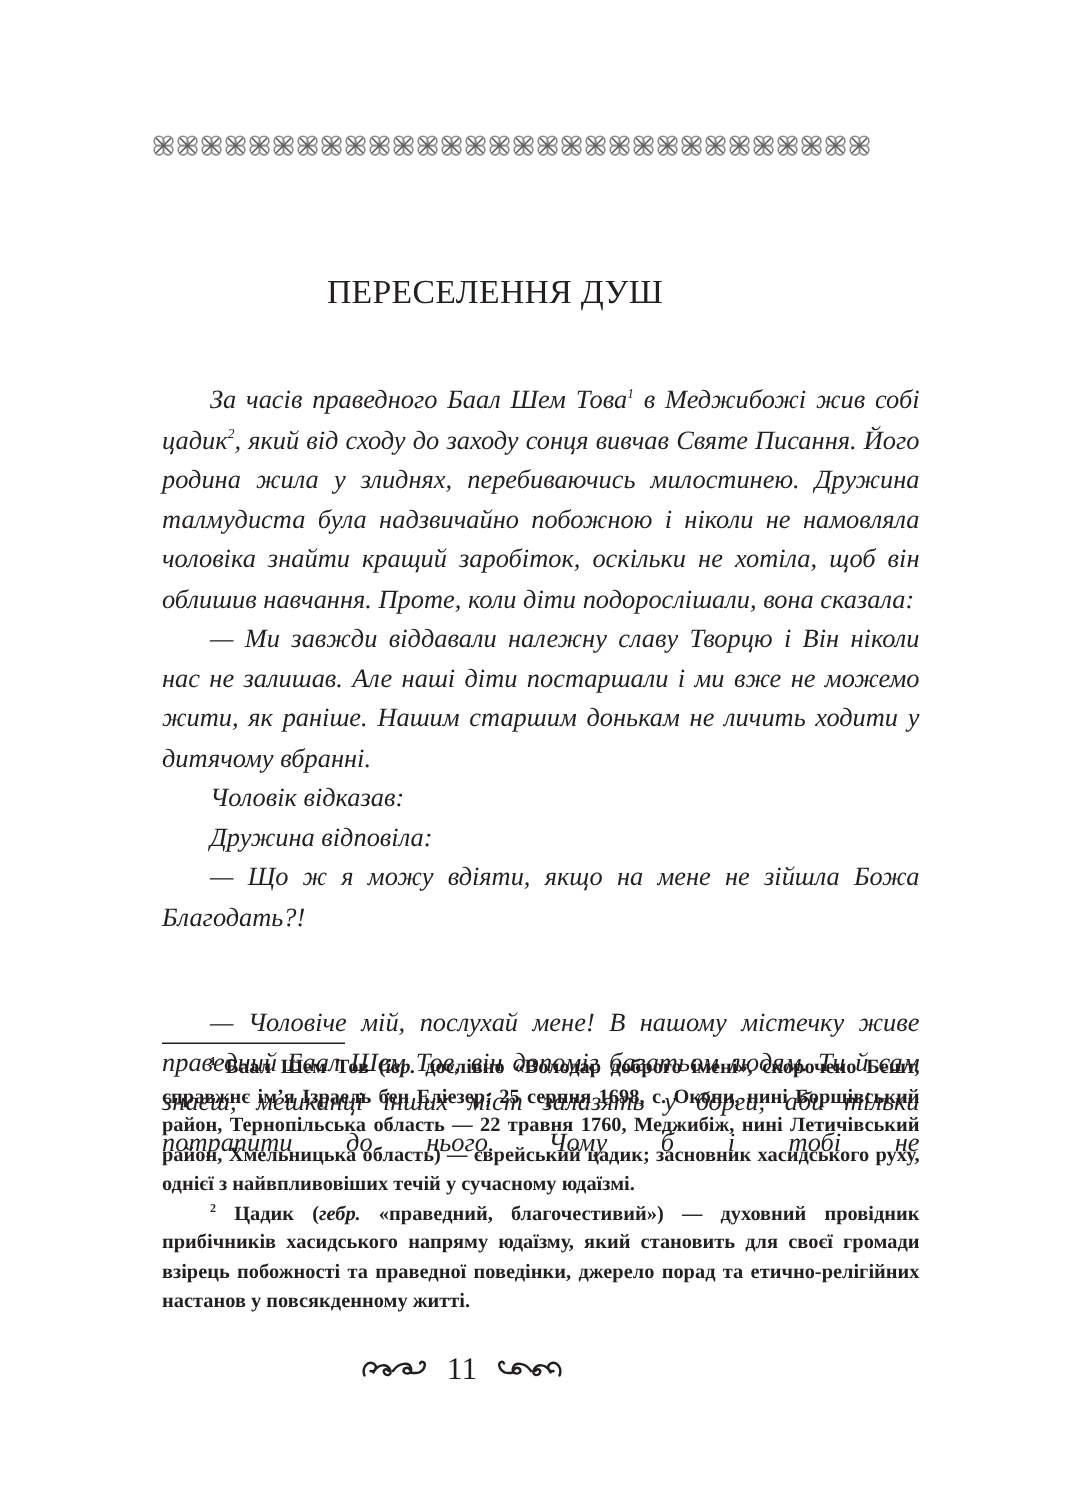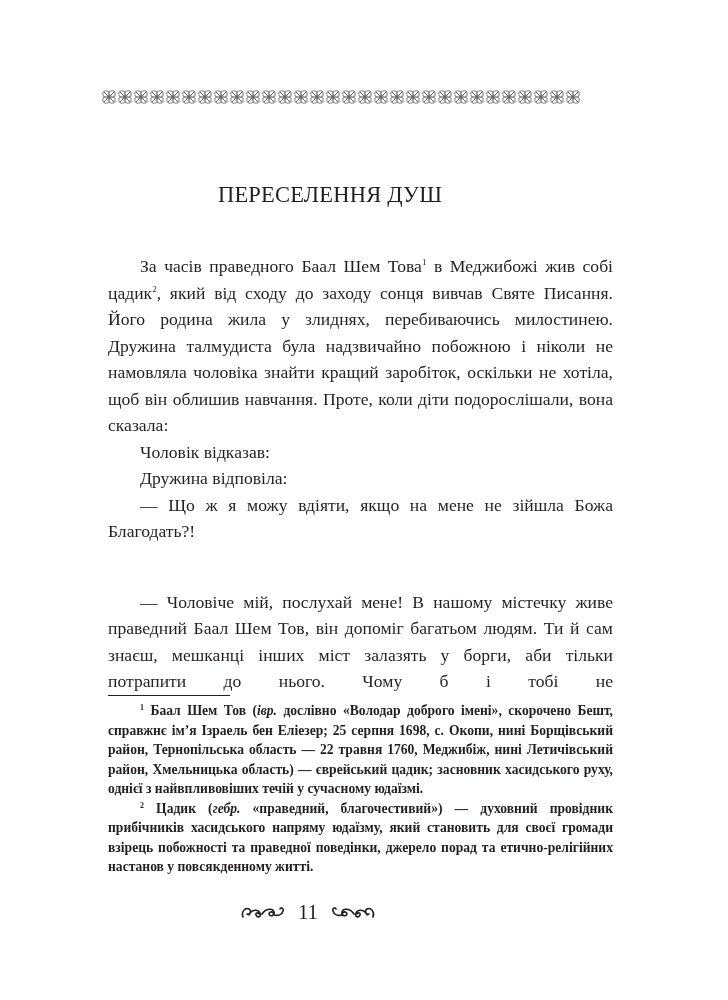--- a/index.html
+++ b/index.html
@@ -17,21 +17,21 @@
     }
     .orn svg { width: 16px; height: 16px; display: block; }
     .chapter-title {
       position: absolute; left: 0; width: 660px; top: 182px; text-align: center;
       font-size: 22.5px; letter-spacing: 0.2px; color: #231f20; margin: 0; font-weight: normal;
     }
     .body-text {
       position: absolute; left: 108px; width: 505px; top: 253px;
       font-size: 17.6px; line-height: 26.5px; text-align: justify;
     }
-    .body-text p { margin: 0; text-indent: 32px; text-align: justify; }
+    .body-text p { margin: 0; text-indent: 32px; text-align: justify; font-style: italic; }
     .body-text p.last-justified { text-align-last: justify; margin-top: 44px; }
     sup { font-size: 9px; vertical-align: 7px; line-height: 0; }
     .footnote-rule {
       position: absolute; left: 108px; top: 695px; width: 122px; height: 0;
       border-top: 1.3px solid #231f20;
     }
     .footnotes {
       position: absolute; left: 108px; width: 505px; top: 701px;
       font-size: 13.6px; line-height: 19.5px; text-align: justify; font-weight: bold;
     }
@@ -408,20 +408,21 @@
         <path d="M3 3 L13 13 M13 3 L3 13" stroke="#555" stroke-width="1"></path>
         <circle cx="8" cy="8" r="1.4" fill="#666"></circle>
       </svg>
     </span>
   </div>
 
 <h1 class="chapter-title">ПЕРЕСЕЛЕННЯ ДУШ</h1>
 
 <div class="body-text">
   <p><span>За часів праведного Баал Шем Това</span><sup>1</sup><span> в Меджибожі жив собі цадик</span><sup>2</sup><span>, який від сходу до заходу сонця вивчав Святе Писання. Його родина жила у злиднях, перебиваючись милостинею. Дружина талмудиста була надзвичайно побожною і ніколи не намовляла чоловіка знайти кращий заробіток, оскільки не хотіла, щоб він облишив навчання. Проте, коли діти подорослішали, вона сказала:</span></p>
+  <p>— Ми завжди віддавали належну славу Творцю і Він ніколи нас не залишав. Але наші діти постаршали і ми вже не можемо жити, як раніше. Нашим старшим донькам не личить ходити у дитячому вбранні.</p>
   <p>Чоловік відказав:</p>
   <p>Дружина відповіла:</p>
   <p>— Що ж я можу вдіяти, якщо на мене не зійшла Божа Благодать?!</p>
   <p class="last-justified">— Чоловіче мій, послухай мене! В нашому містечку живе праведний Баал Шем Тов, він допоміг багатьом людям. Ти й сам знаєш, мешканці інших міст залазять у борги, аби тільки потрапити до нього. Чому б і тобі не</p>
 </div>
 
 <div class="footnote-rule"></div>
 
 <div class="footnotes">
   <p><sup>1</sup><span> Баал Шем Тов (</span><em>івр.</em><span> дослівно «Володар доброго імені», скорочено Бешт, справжнє ім’я Ізраель бен Еліезер; 25 серпня 1698, с. Окопи, нині Борщівський район, Тернопільська область — 22 травня 1760, Меджибіж, нині Летичівський район, Хмельницька область) — єврейський цадик; засновник хасидського руху, однієї з найвпливовіших течій у сучасному юдаїзмі.</span></p>

